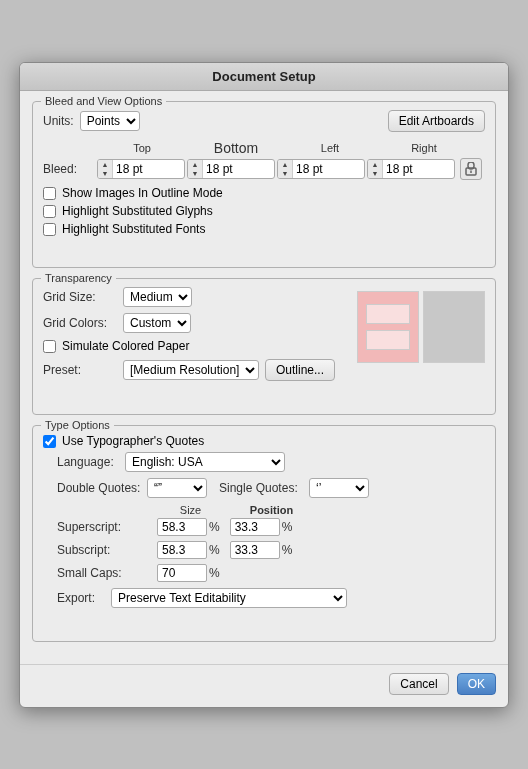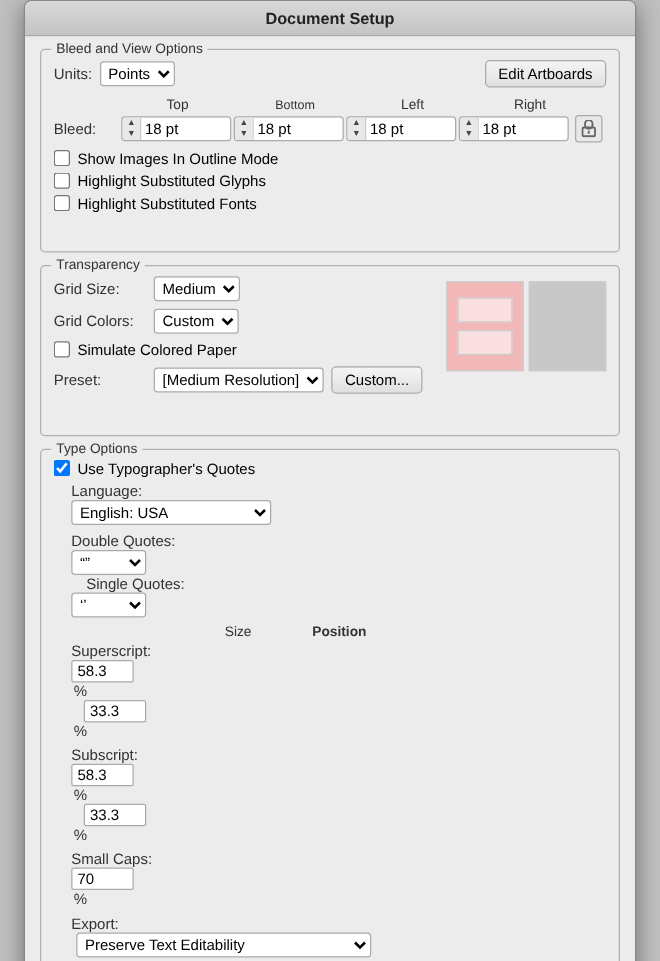--- a/index.html
+++ b/index.html
@@ -46,22 +46,22 @@
       position: absolute;
       top: -7px;
       left: 8px;
       background: #ececec;
       padding: 0 4px;
       font-size: 11px;
       color: #333;
     }
     .row {
       display: flex;
+      align-items: center;
       margin-bottom: 6px;
-      flex-direction: column;
     }
     .row-label {
       color: #333;
       white-space: nowrap;
     }
     select {
       appearance: auto;
       background: white;
       border: 1px solid #aaa;
       border-radius: 3px;
@@ -142,21 +142,21 @@
       display: flex;
       align-items: center;
       justify-content: center;
       cursor: pointer;
       margin-left: 3px;
       font-size: 13px;
       color: #555;
     }
     .checkbox-row {
       display: flex;
-      align-items: flex-start;
+      align-items: flex-end;
       margin-bottom: 4px;
     }
     .checkbox-row input[type=checkbox] {
       margin-right: 6px;
     }
 
     
     .indent {
       margin-left: 14px;
     }
@@ -218,21 +218,21 @@
           <span class="row-label">Units:</span>
           <select>
             <option>Points</option>
           </select>
         </div>
         <button class="btn">Edit Artboards</button>
       </div>
 
       <div style="display:flex; align-items:center; margin-bottom:2px; margin-left:52px;">
         <span style="width:94px; font-size:11px; color:#333; text-align:center;">Top</span>
-        <span style="width:94px; font-size:10px; color:#333; text-align:center;">Bottom</span>
+        <span style="width:94px; font-size:14px; color:#333; text-align:center;">Bottom</span>
         <span style="width:94px; font-size:11px; color:#333; text-align:center;">Left</span>
         <span style="width:94px; font-size:11px; color:#333; text-align:center;">Right</span>
       </div>
 
       <div class="bleed-row">
         <span class="row-label" style="width:50px;">Bleed:</span>
         <div class="bleed-inputs">
           <div class="bleed-field">
             <div class="bleed-spinners">
               <button class="spinner-btn">▲</button>
@@ -304,21 +304,21 @@
           </div>
           <div class="checkbox-row">
             <input type="checkbox" style="">
             <span>Simulate Colored Paper</span>
           </div>
           <div class="grid-row" style="margin-top:6px;">
             <span class="grid-row-label">Preset:</span>
             <select>
               <option>[Medium Resolution]</option>
             </select>
-            <button class="btn" style="margin-left:6px;">Custom...</button>
+            <button class="btn" style="margin-left:6px;">Outline...</button>
           </div>
         </div>
 
         <div style="display:flex; gap:4px; margin-left:10px; margin-top:4px;">
           <div style="width:62px; height:72px; background:#f2b8b8; border:1px solid #ccc; display:flex; flex-direction:column; align-items:center; justify-content:center; gap:6px;">
             <div style="width:44px; height:20px; background:rgba(255,255,255,0.55); border:1px solid #ccc;"></div>
             <div style="width:44px; height:20px; background:rgba(255,255,255,0.55); border:1px solid #ccc;"></div>
           </div>
           <div style="width:62px; height:72px; background:#c8c8c8; border:1px solid #ccc;"></div>
         </div>

